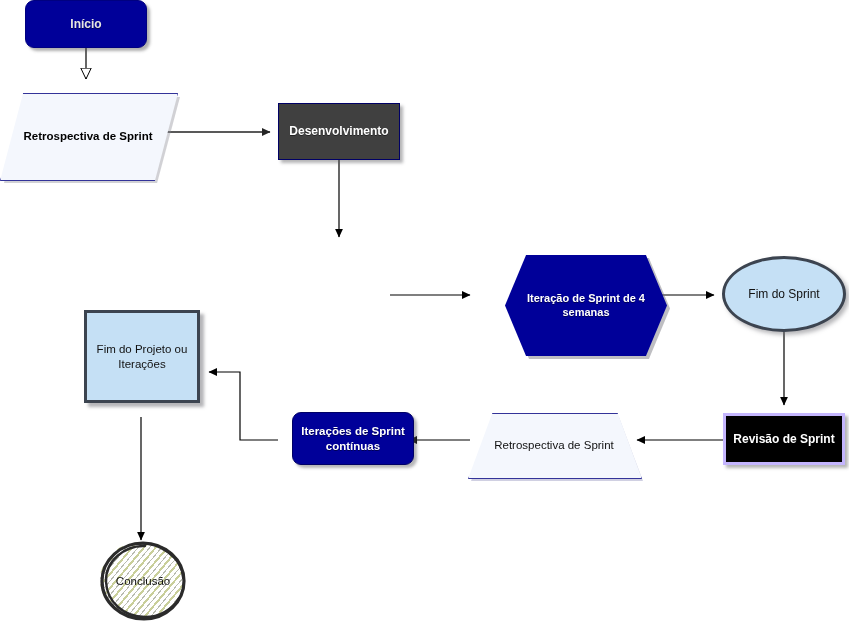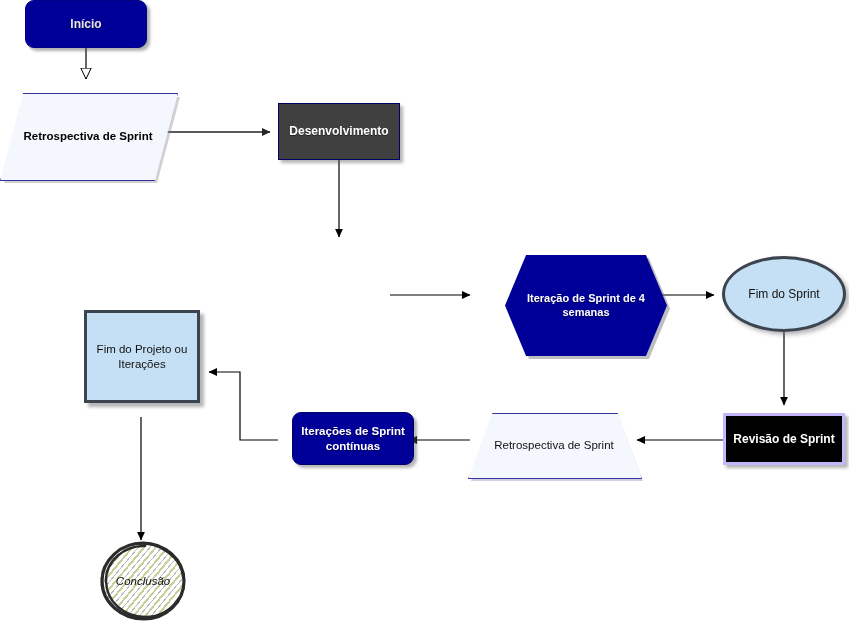--- a/index.html
+++ b/index.html
@@ -230,21 +230,21 @@
       #b9bcb0 8px, #b9bcb0 9px
     );
     z-index: 1;
   }
   .n-conclusao svg.sketch {
     position: absolute;
     left: 0; top: 0; width: 100%; height: 100%;
     z-index: 2;
     overflow: visible;
   }
-  .n-conclusao .lbl { z-index: 4; font-style: italic; }
+  .n-conclusao .lbl { z-index: 4; }
 </style>
 </head>
 <body>
 
 <div id="canvas">
 
   <svg id="edges" viewBox="0 0 849 625" xmlns="http://www.w3.org/2000/svg">
     <defs>
       <marker id="arrowBlack" markerWidth="9" markerHeight="9" refX="8" refY="4.5" orient="auto" markerUnits="userSpaceOnUse">
         <path d="M0,0.6 L8.5,4.5 L0,8.4 z" fill="#000000"></path>

